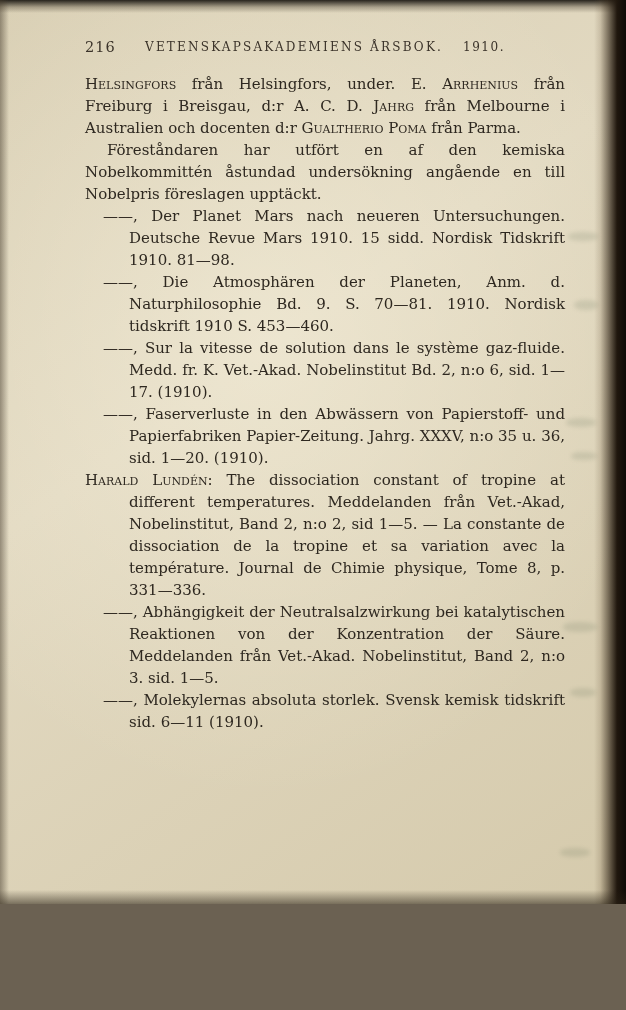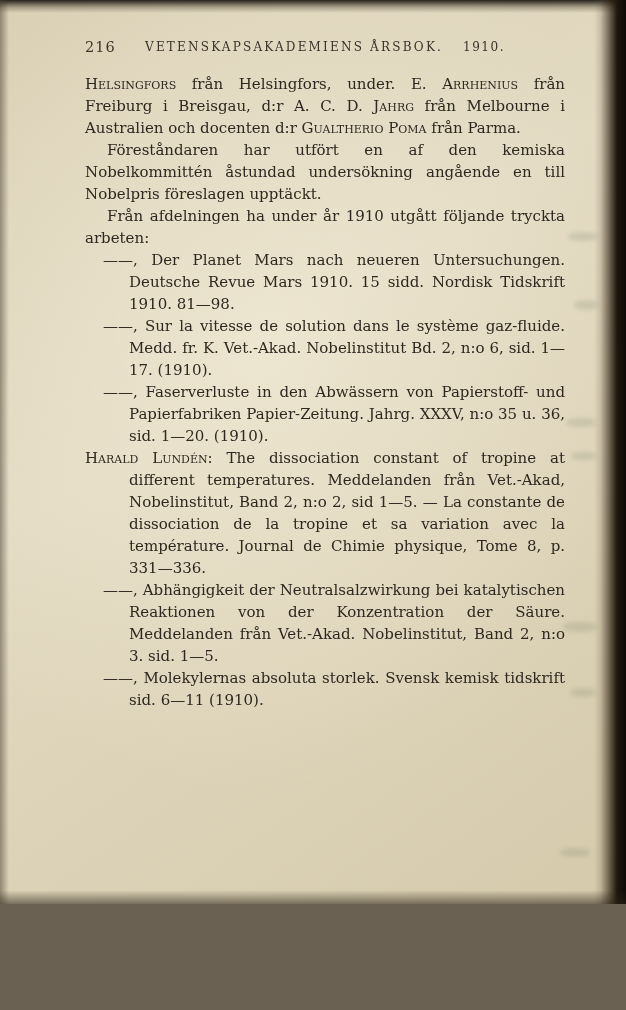--- a/index.html
+++ b/index.html
@@ -73,26 +73,26 @@
     <span class="pagenum">216</span>
     <span class="header-center"><span>VETENSKAPSAKADEMIENS ÅRSBOK.</span><span class="header-year">1910.</span></span>
   </div>
 
   <div class="text-block">
 
     <p class="para"><span class="sc">Helsingfors</span><span> från Helsingfors, under. E. </span><span class="sc">Arrhenius</span><span> från Freiburg i Breisgau, d:r A. C. D. </span><span class="sc">Jahrg</span><span> från Melbourne i Australien och docenten d:r </span><span class="sc">Gualtherio Poma</span><span> från Parma.</span></p>
 
     <p class="para indent">Föreståndaren har utfört en af den kemiska Nobelkommittén åstundad undersökning angående en till Nobelpris föreslagen upptäckt.</p>
 
-    <p class="para indent">Från afdelningen ha under år 1910 utgått följande tryckta arbeten:</p>
 
 
 
     <p class="entry dash"><span>——,</span> <span>Der Planet Mars nach neueren Untersuchungen. Deutsche Revue Mars 1910. 15 sidd. Nordisk Tidskrift 1910. 81—98.</span></p>
 
+    <p class="entry dash"><span>——,</span> <span>Die Atmosphären der Planeten, Anm. d. Naturphilosophie Bd. 9. S. 70—81. 1910. Nordisk tidskrift 1910 S. 453—460.</span></p>
 
 
 
     <p class="entry dash"><span>——,</span> <span>Sur la vitesse de solution dans le système gaz-fluide. Medd. fr. K. Vet.-Akad. Nobelinstitut Bd. 2, n:o 6, sid. 1—17. (1910).</span></p>
 
     <p class="entry dash"><span>——,</span> <span>Faserverluste in den Abwässern von Papierstoff- und Papierfabriken Papier-Zeitung. Jahrg. XXXV, n:o 35 u. 36, sid. 1—20. (1910).</span></p>
 
     <p class="entry"><span class="sc">Harald Lundén:</span> <span>The dissociation constant of tropine at different temperatures. Meddelanden från Vet.-Akad, Nobelinstitut, Band 2, n:o 2, sid 1—5. — La constante de dissociation de la tropine et sa variation avec la température. Journal de Chimie physique, Tome 8, p. 331—336.</span></p>
 
     <p class="entry dash"><span>——,</span> <span>Abhängigkeit der Neutralsalzwirkung bei katalytischen Reaktionen von der Konzentration der Säure. Meddelanden från Vet.-Akad. Nobelinstitut, Band 2, n:o 3. sid. 1—5.</span></p>

